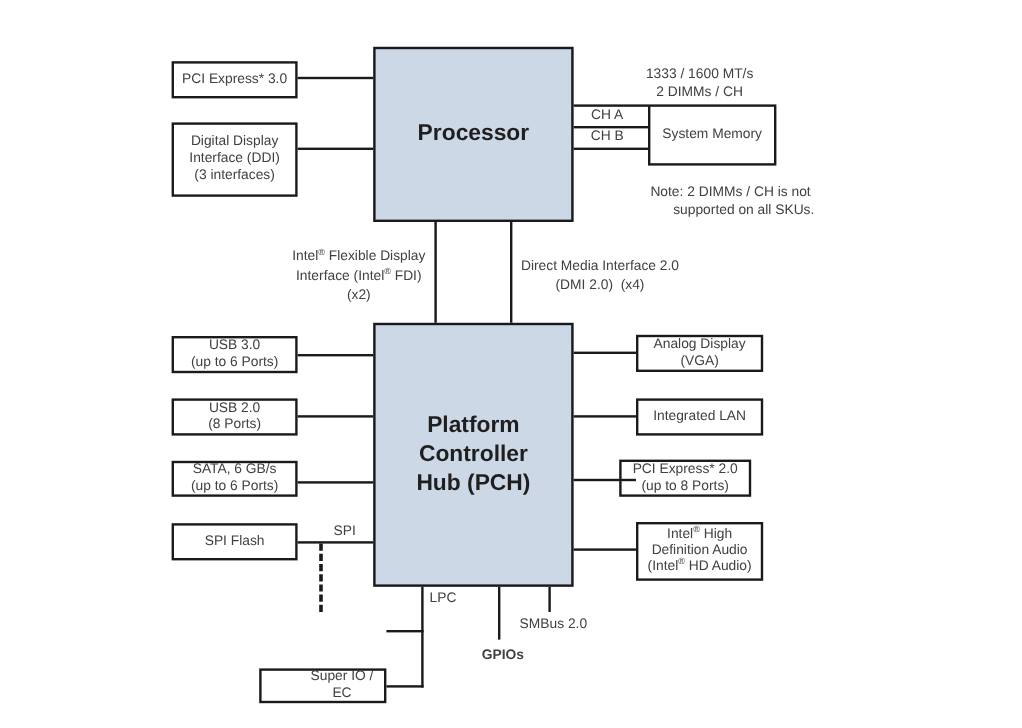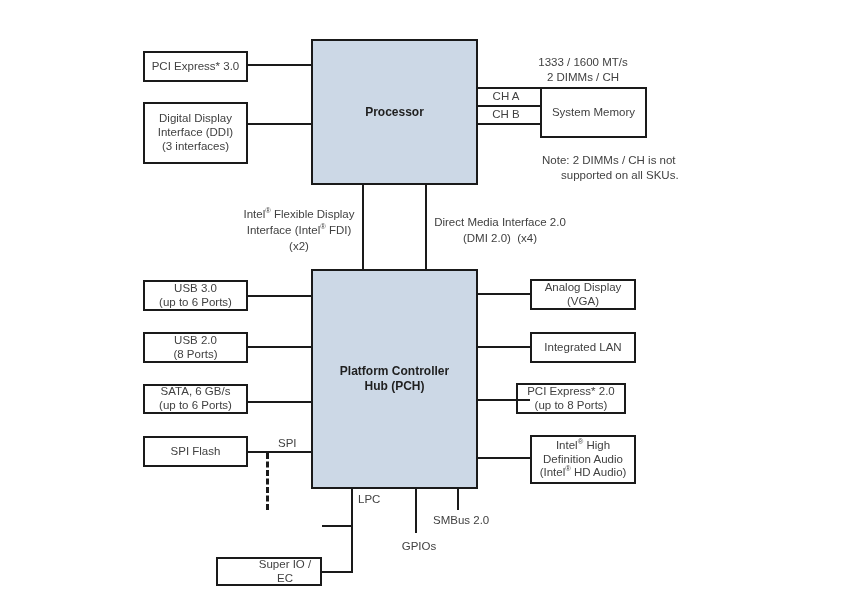--- a/index.html
+++ b/index.html
@@ -8,21 +8,21 @@
   .canvas { position:relative; width:852px; height:607px; background:#ffffff; overflow:hidden; }
 
   .box {
     position:absolute; background:#ffffff; border:2px solid #1a1a1a;
     display:flex; flex-direction:column; align-items:center; justify-content:center;
     text-align:center; font-size:11.5px; line-height:1.2; color:#414141;
   }
   .chip {
     position:absolute; background:#ccd8e6; border:2px solid #1a1a1a;
     display:flex; flex-direction:column; align-items:center; justify-content:center;
-    text-align:center; font-weight:bold; font-size:12px; line-height:1.25; color:#1f1f1f;
+    text-align:center; font-weight:bold; font-size:19px; line-height:1.25; color:#1f1f1f;
   }
   .hline { position:absolute; height:2px; background:#1a1a1a; }
   .vline { position:absolute; width:2px; background:#1a1a1a; }
   .dashv { position:absolute; width:0; border-left:3px dashed #1a1a1a; }
   .flabel { position:absolute; font-size:11.5px; line-height:1.3; color:#414141; }
   .center { text-align:center; }
   .pre { white-space:pre; }
   .indent { padding-left:19px; }
   sup.reg { font-size:7.5px; line-height:0; vertical-align:super; }
 </style>
@@ -133,21 +133,21 @@
     <div>(Intel<sup class="reg">®</sup> HD Audio)</div>
   </div>
   <div class="hline" style="left:478px; top:457px; width:52px;"></div>
 
   <div class="dashv" style="left:266px; top:453px; height:57px;"></div>
 
   <div class="vline" style="left:351px; top:489px; height:84px;"></div>
   <div class="flabel" style="left:358px; top:492px;">LPC</div>
 
   <div class="vline" style="left:415px; top:489px; height:44px;"></div>
-  <div class="flabel center" style="left:396px; top:539px; width:46px;">GPIOs</div>
+  <div class="flabel center" style="left:396px; top:539px; width:46px;font-weight:bold;">GPIOs</div>
 
   <div class="vline" style="left:457px; top:489px; height:21px;"></div>
   <div class="flabel" style="left:433px; top:513px;">SMBus 2.0</div>
 
   <div class="hline" style="left:322px; top:525px; width:31px;"></div>
 
   <div class="box" style="left:216px; top:557px; width:106px; height:29px;padding-left:32px;">
     <div>Super IO / EC</div>
   </div>
   <div class="hline" style="left:322px; top:571px; width:31px;"></div>

